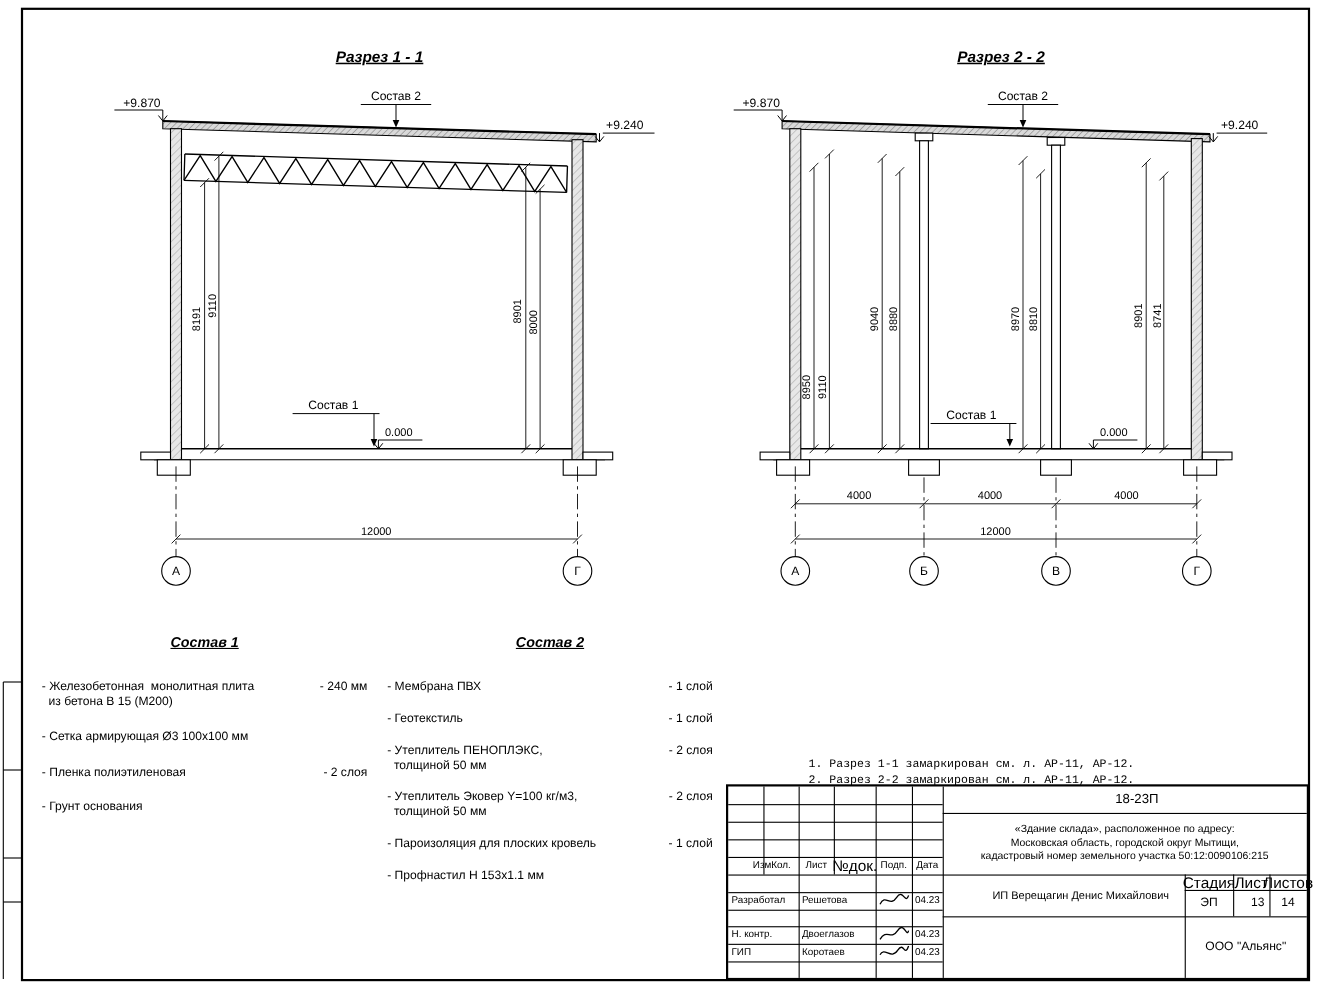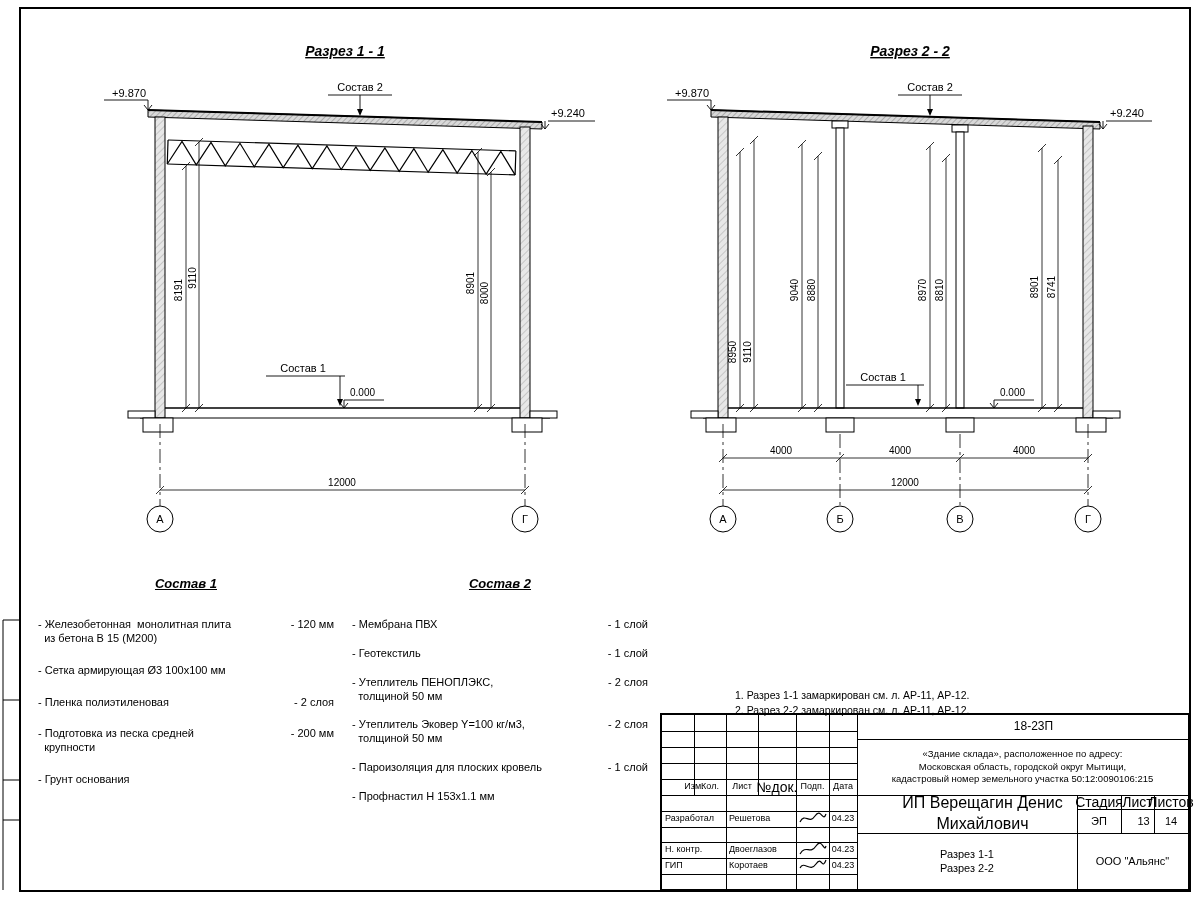--- a/index.html
+++ b/index.html
@@ -8,30 +8,30 @@
   .page{position:relative;width:1200px;height:900px;background:#fff;overflow:hidden;}
   .draw{position:absolute;left:0;top:0;}
   .draw text{fill:#000;stroke:none;}
   .comp{position:absolute;font-size:11px;line-height:1.25;}
   .comp-title{text-align:center;font-style:italic;font-weight:bold;font-size:13px;text-decoration:underline;margin-bottom:26px;}
   .comp-item{display:flex;align-items:flex-start;}
   .comp1 .comp-item{margin-bottom:18px;}
   .comp2 .comp-item{margin-bottom:15px;}
   .comp-text{white-space:pre-wrap;}
   .comp-val{margin-left:auto;padding-left:10px;white-space:nowrap;}
-  .notes{position:absolute;left:735px;top:688px;font-size:10.5px;line-height:1.45;}
+  .notes{position:absolute;left:735px;top:688px;font-size:10.5px;line-height:1.45;font-family:Liberation Mono, monospace;}
   .tb{position:absolute;left:660px;top:713px;width:530px;height:178px;border:2px solid #000;font-size:10px;}
   .tb .h{position:absolute;height:1px;background:#000;}
   .tb .v{position:absolute;width:1px;background:#000;}
   .tb .cell{position:absolute;display:flex;align-items:center;justify-content:center;text-align:center;line-height:1.3;}
   .tb .cl{justify-content:flex-start;text-align:right;padding-left:3px;}
   .f9{font-size:9px;}
   .f85{font-size:14px;}
   .f95{font-size:9.5px;}
-  .f105{font-size:16px;padding-left:31px;}
+  .f105{font-size:10px;padding-left:31px;}
   .f11{font-size:11px;}
   .f12{font-size:12px;padding-left:22px;}
 </style>
 </head>
 <body>
 
 <div class="page">
 
   <svg class="draw" width="1200" height="900" viewBox="0 0 1200 900">
     <defs>
@@ -272,34 +272,29 @@
         </g>
       </g>
     </g>
   </svg>
 
   <div class="comp comp1" style="left:38px;top:576px;width:296px;">
     <div class="comp-title">Состав 1</div>
     <div class="comp-item">
       <div class="comp-text">- Железобетонная  монолитная плита
   из бетона В 15 (М200)</div>
-      <div class="comp-val">- 120 мм</div>
+      <div class="comp-val">- 240 мм</div>
     </div>
     <div class="comp-item">
       <div class="comp-text">- Сетка армирующая Ø3 100х100 мм</div>
       <div class="comp-val"></div>
     </div>
     <div class="comp-item">
       <div class="comp-text">- Пленка полиэтиленовая</div>
       <div class="comp-val">- 2 слоя</div>
-    </div>
-    <div class="comp-item">
-      <div class="comp-text">- Подготовка из песка средней
-  крупности</div>
-      <div class="comp-val">- 200 мм</div>
     </div>
     <div class="comp-item">
       <div class="comp-text">- Грунт основания</div>
       <div class="comp-val"></div>
     </div>
   </div>
 
   <div class="comp comp2" style="left:352px;top:576px;width:296px;">
     <div class="comp-title">Состав 2</div>
     <div class="comp-item">
@@ -402,20 +397,16 @@
     </div>
     <div class="cell f105" style="left:195px;top:80px;width:220px;height:38px;">ИП Верещагин Денис Михайлович</div>
 
     <div class="cell f85" style="left:415px;top:80px;width:44px;height:14px;">Стадия</div>
     <div class="cell f85" style="left:459px;top:80px;width:33px;height:14px;">Лист</div>
     <div class="cell f85" style="left:492px;top:80px;width:34px;height:14px;">Листов</div>
     <div class="cell f11" style="left:415px;top:94px;width:44px;height:24px;">ЭП</div>
     <div class="cell f11" style="left:459px;top:94px;width:33px;height:24px;padding-left:12px;">13</div>
     <div class="cell f11" style="left:492px;top:94px;width:34px;height:24px;">14</div>
 
-    <div class="cell" style="left:195px;top:118px;width:220px;height:56px;flex-direction:column;">
-      <div class="f11">Разрез 1-1</div>
-      <div class="f11">Разрез 2-2</div>
-    </div>
     <div class="cell f11" style="left:415px;top:118px;width:111px;height:56px;">ООО "Альянс"</div>
   </div>
 
 </div>
 
 </body></html>

